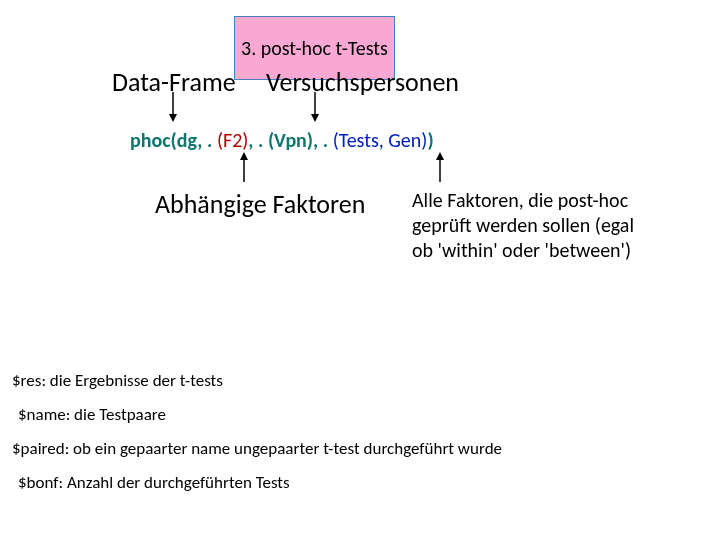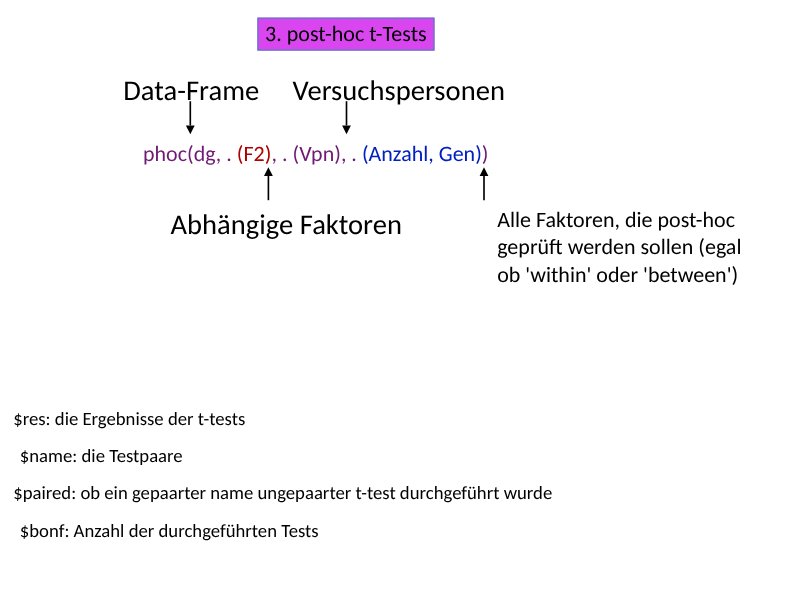--- a/index.html
+++ b/index.html
@@ -8,42 +8,41 @@
     width: 720px;
     height: 540px;
     background: #fff;
     font-family: Calibri, Arial, sans-serif;
     color: #000;
     position: relative;
   }
   .title-box {
     position: absolute;
     border: 1px solid #4a7fbf;
-    background: #d946ef;
-    padding: 2px 6px;
+    background: #f9a8d4;
+    padding: 19px 6px;
     font-size: 20px;
   }
   .label {
     position: absolute;
     font-size: 26px;
   }
   .code-line {
     position: absolute;
     font-size: 20px;
     white-space: nowrap;
   }
   .red { color: #b00000; }
   .blue { color: #0020c0; }
-  .black { color: #701a75; }
+  .black { color: #0f766e; font-weight: bold; }
   .annot-block {
     position: absolute;
     font-size: 20px;
     line-height: 1.25;
     width: 230px;
-    margin-left: 40px;
   }
   .res-line {
     position: absolute;
     font-size: 17px;
   }
   svg.arrow {
     position: absolute;
     overflow: visible;
   }
 </style>
@@ -60,21 +59,21 @@
 <svg class="arrow" style="left:168px; top:92px;" width="10" height="30">
   <line x1="5" y1="0" x2="5" y2="22" stroke="#000" stroke-width="1.5"></line>
   <polygon points="5,30 1,22 9,22" fill="#000"></polygon>
 </svg>
 <svg class="arrow" style="left:310px; top:92px;" width="10" height="30">
   <line x1="5" y1="0" x2="5" y2="22" stroke="#000" stroke-width="1.5"></line>
   <polygon points="5,30 1,22 9,22" fill="#000"></polygon>
 </svg>
 
 <div class="code-line" style="left:130px; top:128px;">
-  <span class="black">phoc(dg, . </span><span class="red">(F2)</span><span class="black">, . </span><span class="black">(Vpn)</span><span class="black">, . </span><span class="blue">(Anzahl, Gen)</span><span class="black">)</span>
+  <span class="black">phoc(dg, . </span><span class="red">(F2)</span><span class="black">, . </span><span class="black">(Vpn)</span><span class="black">, . </span><span class="blue">(Tests, Gen)</span><span class="black">)</span>
 </div>
 
 <svg class="arrow" style="left:239px; top:152px;" width="10" height="30">
   <line x1="5" y1="30" x2="5" y2="8" stroke="#000" stroke-width="1.5"></line>
   <polygon points="5,0 1,8 9,8" fill="#000"></polygon>
 </svg>
 <svg class="arrow" style="left:435px; top:152px;" width="10" height="30">
   <line x1="5" y1="30" x2="5" y2="8" stroke="#000" stroke-width="1.5"></line>
   <polygon points="5,0 1,8 9,8" fill="#000"></polygon>
 </svg>

